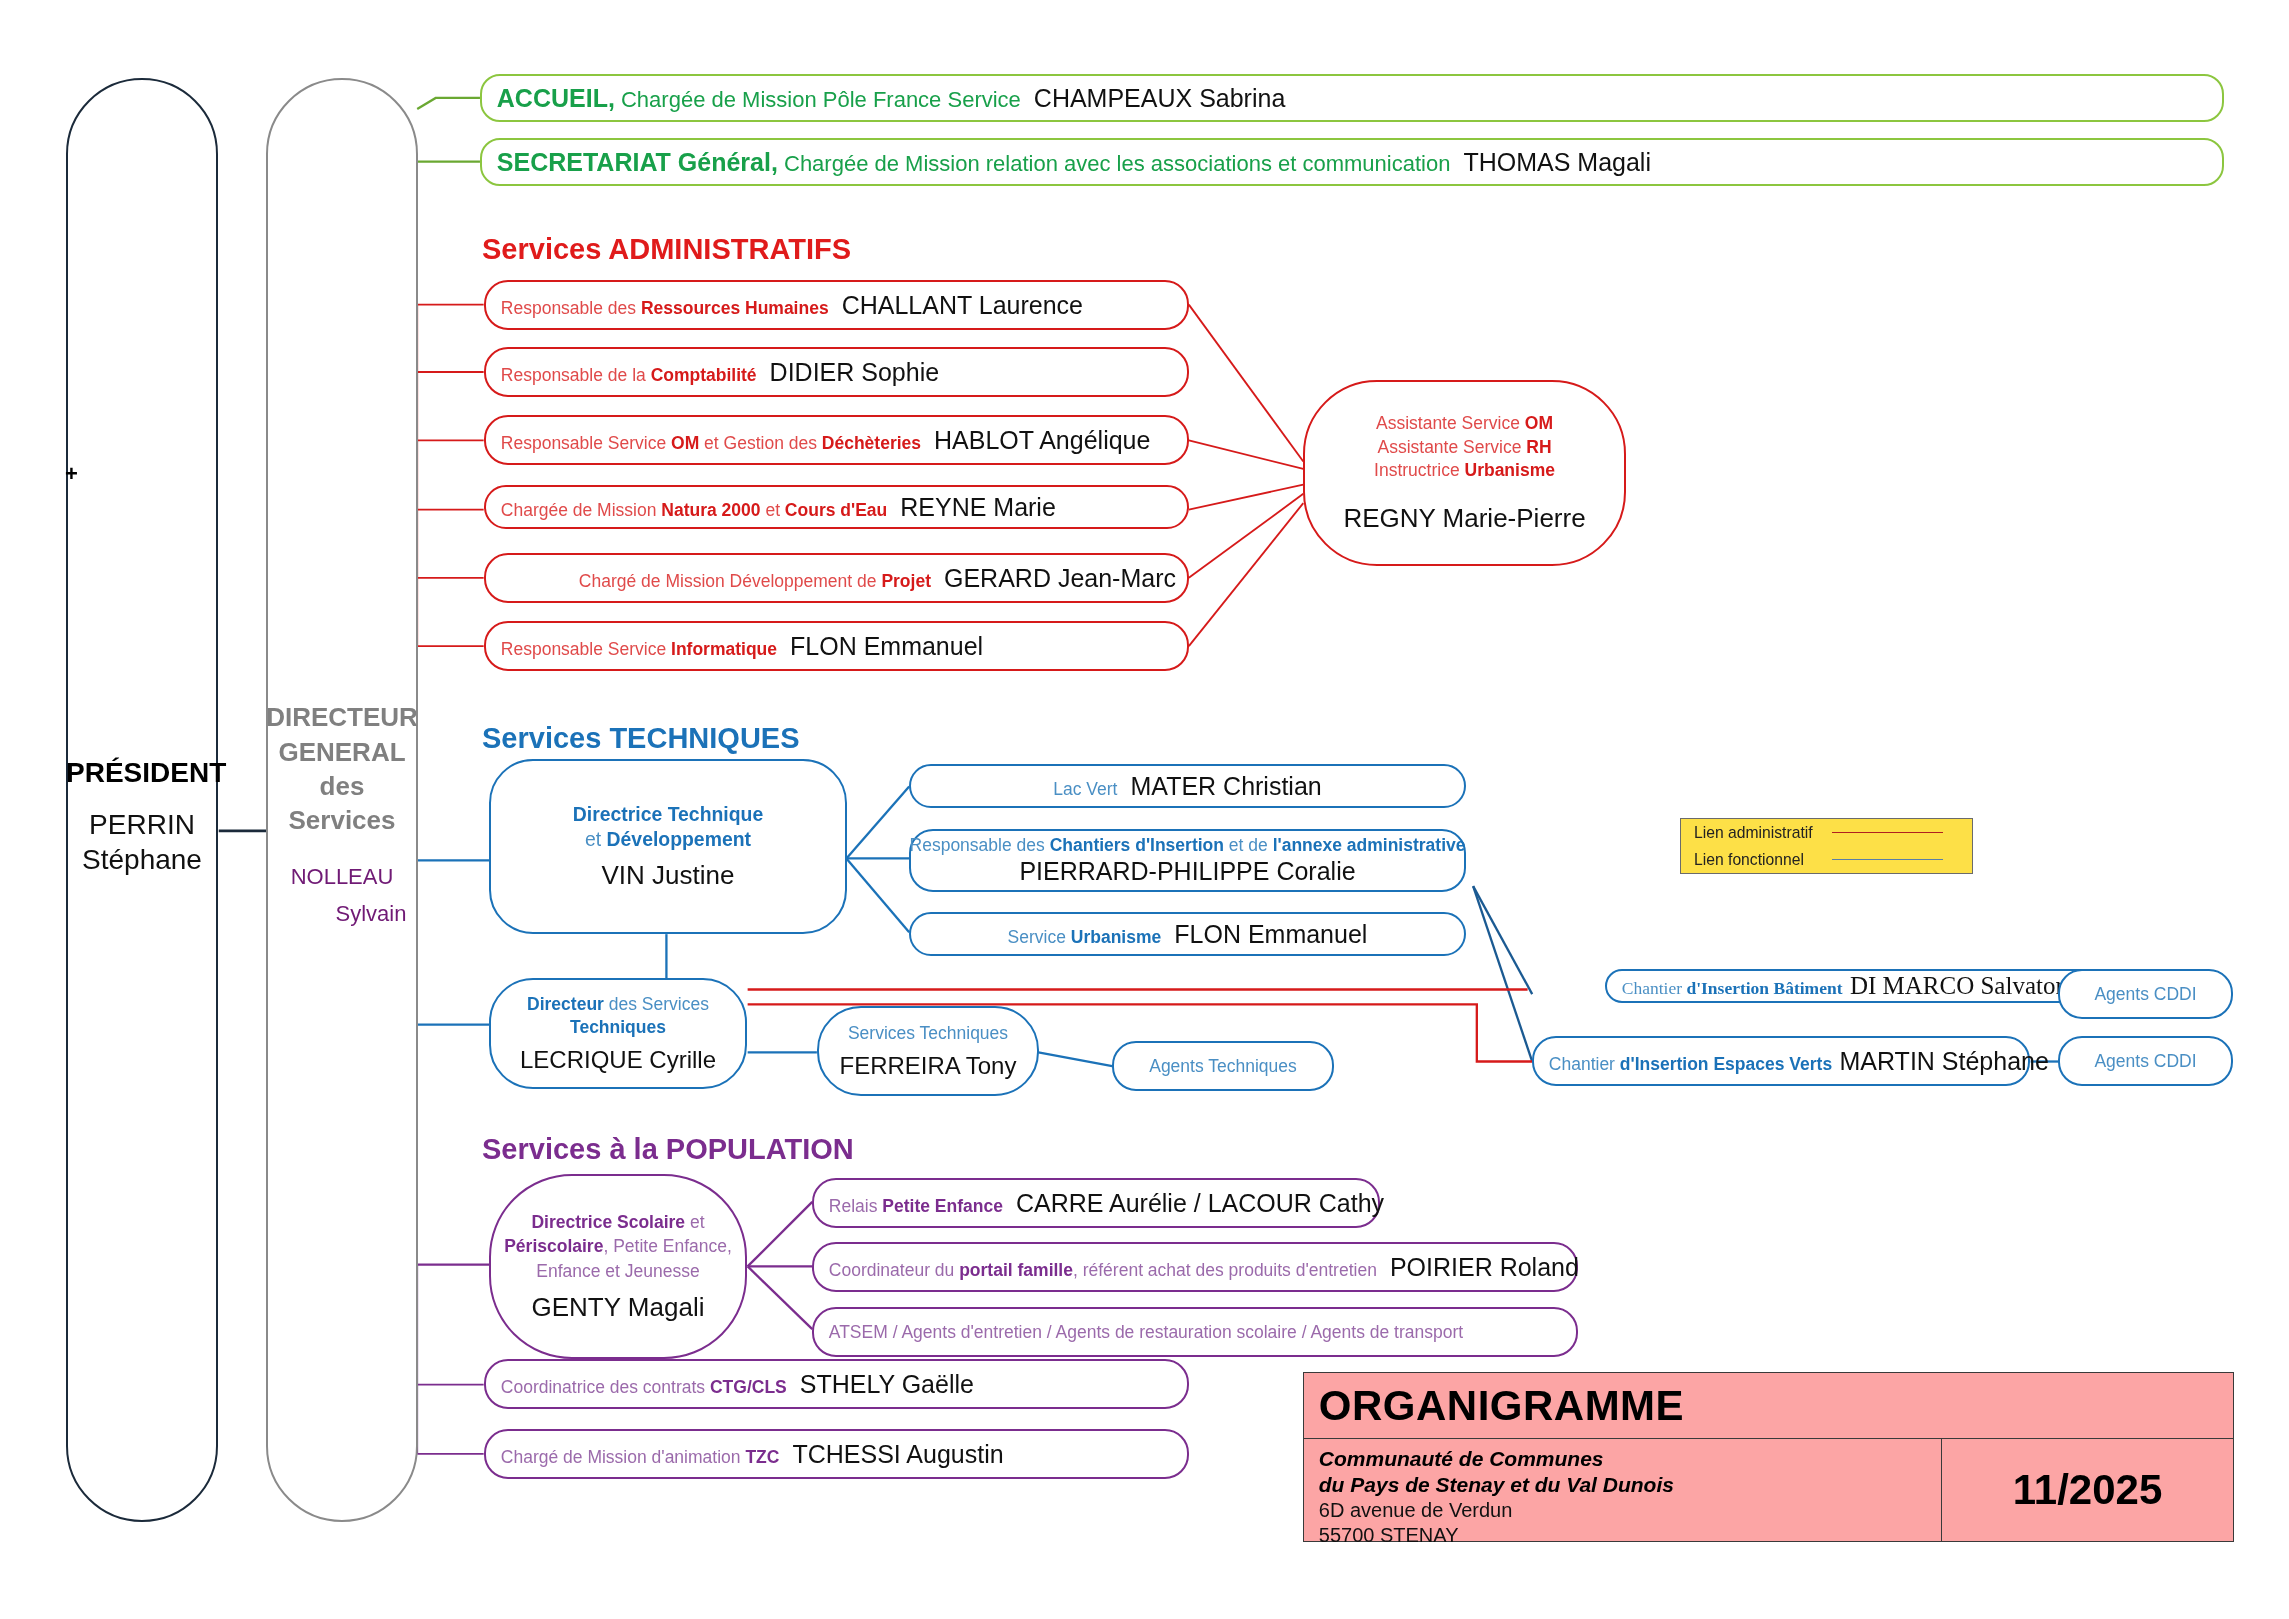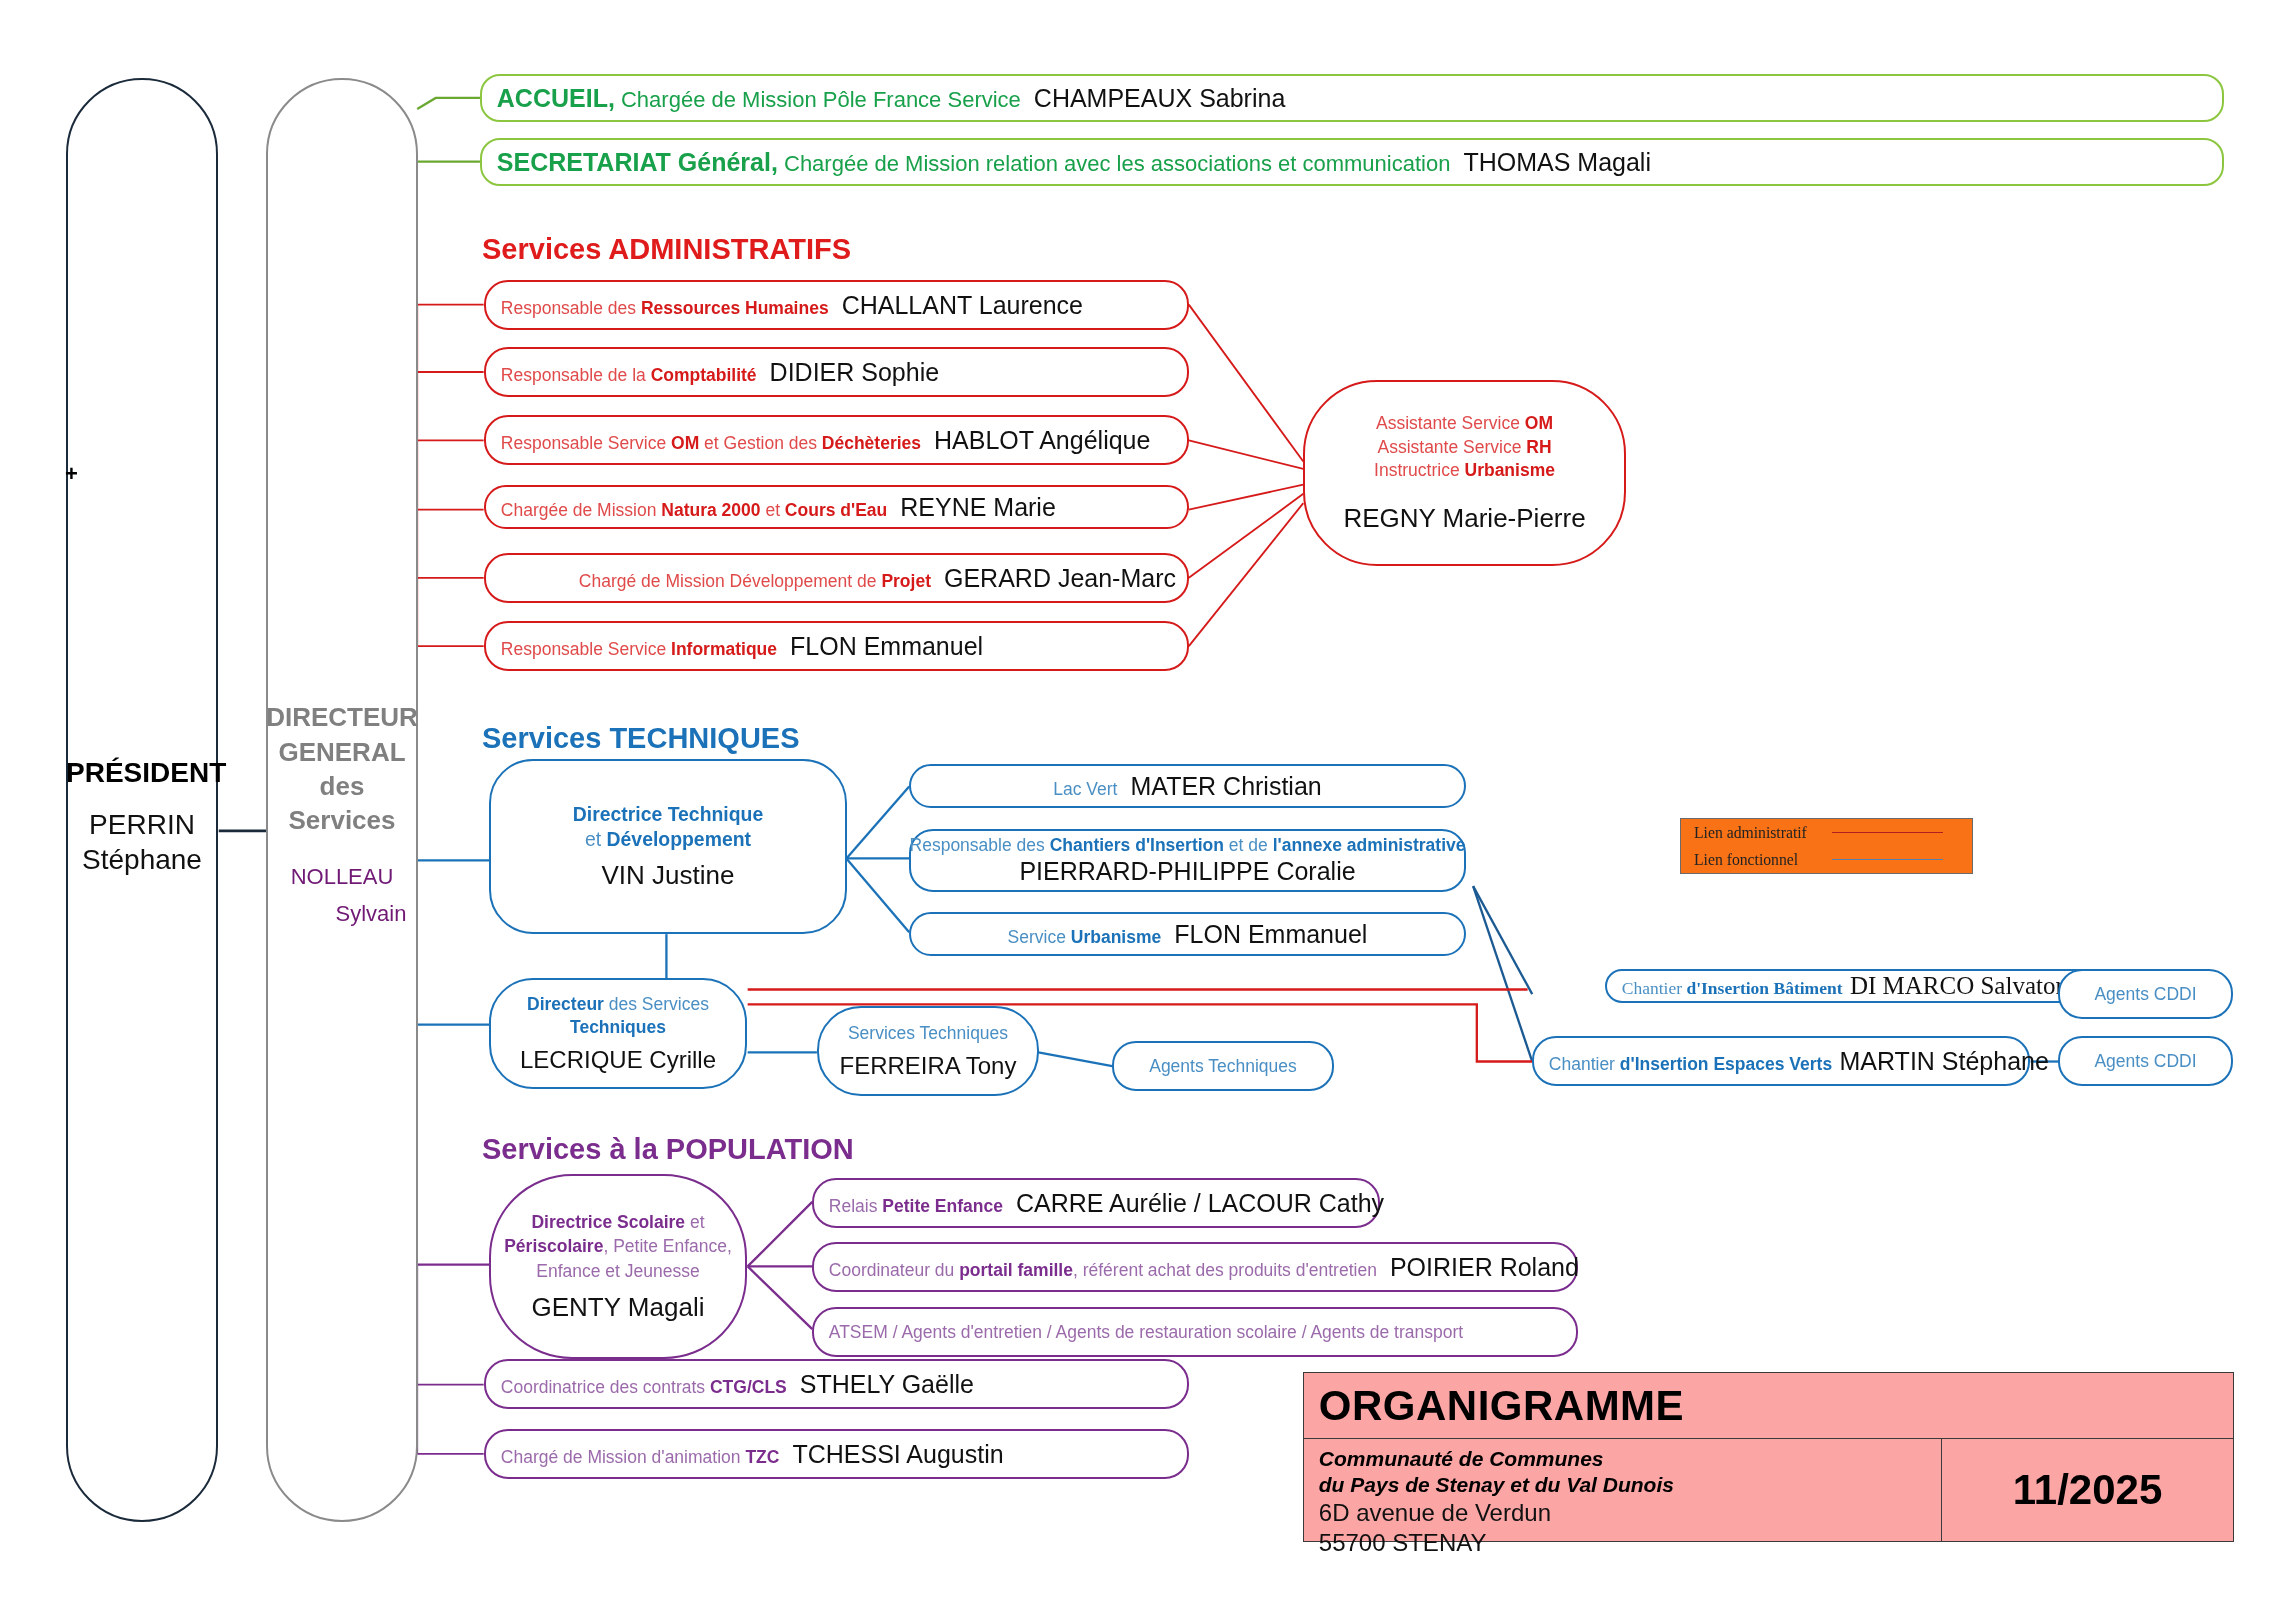--- a/index.html
+++ b/index.html
@@ -46,35 +46,35 @@
 
   .c-role-red{color:#e04a4a;font-size:17.5px;line-height:1.35;}
   .c-role-red b{color:#d61a1a;font-weight:bold;}
   .c-role-blue{color:#4a8fc4;font-size:19.4px;line-height:1.3;}
   .c-role-blue b{color:#1b72b8;font-weight:bold;}
   .c-role-purple{color:#9b6aab;font-size:17.5px;line-height:1.4;}
   .c-role-purple b{color:#7b2d8e;font-weight:bold;}
   .c-name{color:#111;font-size:26px;margin-top:7.4px;}
 
   
-  .legend{position:absolute;border:1.4px solid #6b6b6b;background:#f97316;font-family:Liberation Serif, serif;}
+  .legend{position:absolute;border:1.4px solid #6b6b6b;background:#fde047;}
   .legend-row{display:flex;align-items:center;height:50%;padding-left:13px;}
   .legend-lbl{font-size:15.7px;color:#222;width:138px;}
   .legend-line{width:111px;height:0;border-top:1.8px solid #b02020;}
   .legend-line.fn{border-top:1.8px solid #5b7fa6;}
 
   
   .tblock{position:absolute;border:1.8px solid #3a3a3a;background:#fca5a5;}
   .tb-top{border-bottom:1.8px solid #3a3a3a;display:flex;align-items:center;padding-left:14.8px;height:65px;}
   .tb-title{font-size:42px;font-weight:bold;letter-spacing:0.5px;color:#000;}
   .tb-bot{display:flex;height:102px;}
   .tb-left{flex:1;padding:7.4px 0 0 14.8px;border-right:1.8px solid #3a3a3a;}
   .tb-right{width:291px;display:flex;align-items:center;justify-content:center;}
   .tb-l1{font-size:21px;font-weight:bold;font-style:italic;color:#000;line-height:1.24;}
-  .tb-l2{font-size:24px;color:#111;line-height:1.24;}
+  .tb-l2{font-size:20px;color:#111;line-height:1.24;}
   .tb-date{font-size:42px;font-weight:bold;color:#000;}
 
   svg.wires{position:absolute;left:0;top:0;width:2290px;height:1620px;pointer-events:none;}
   .plus{position:absolute;font-size:22px;color:#000;font-weight:bold;}
 </style>
 </head>
 <body>
 
 <div id="stage">
 

